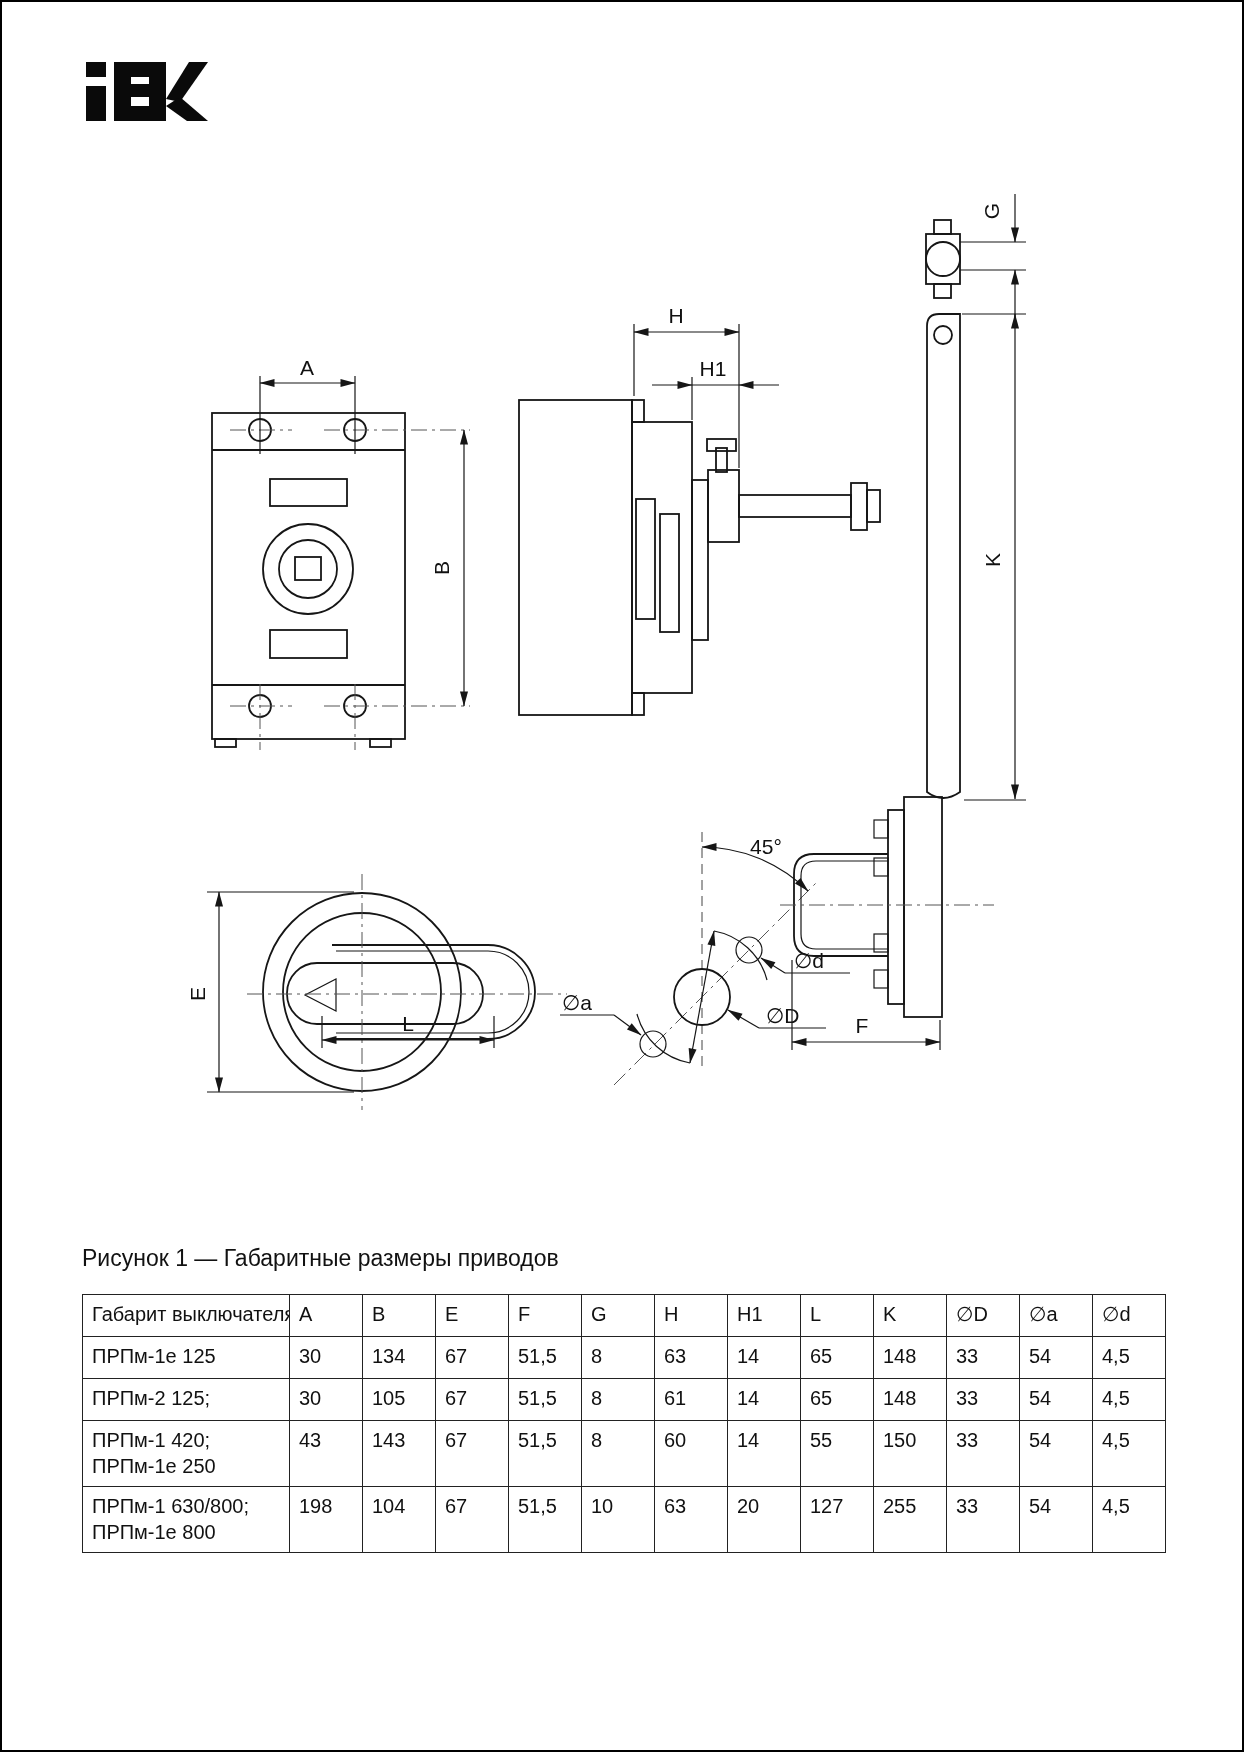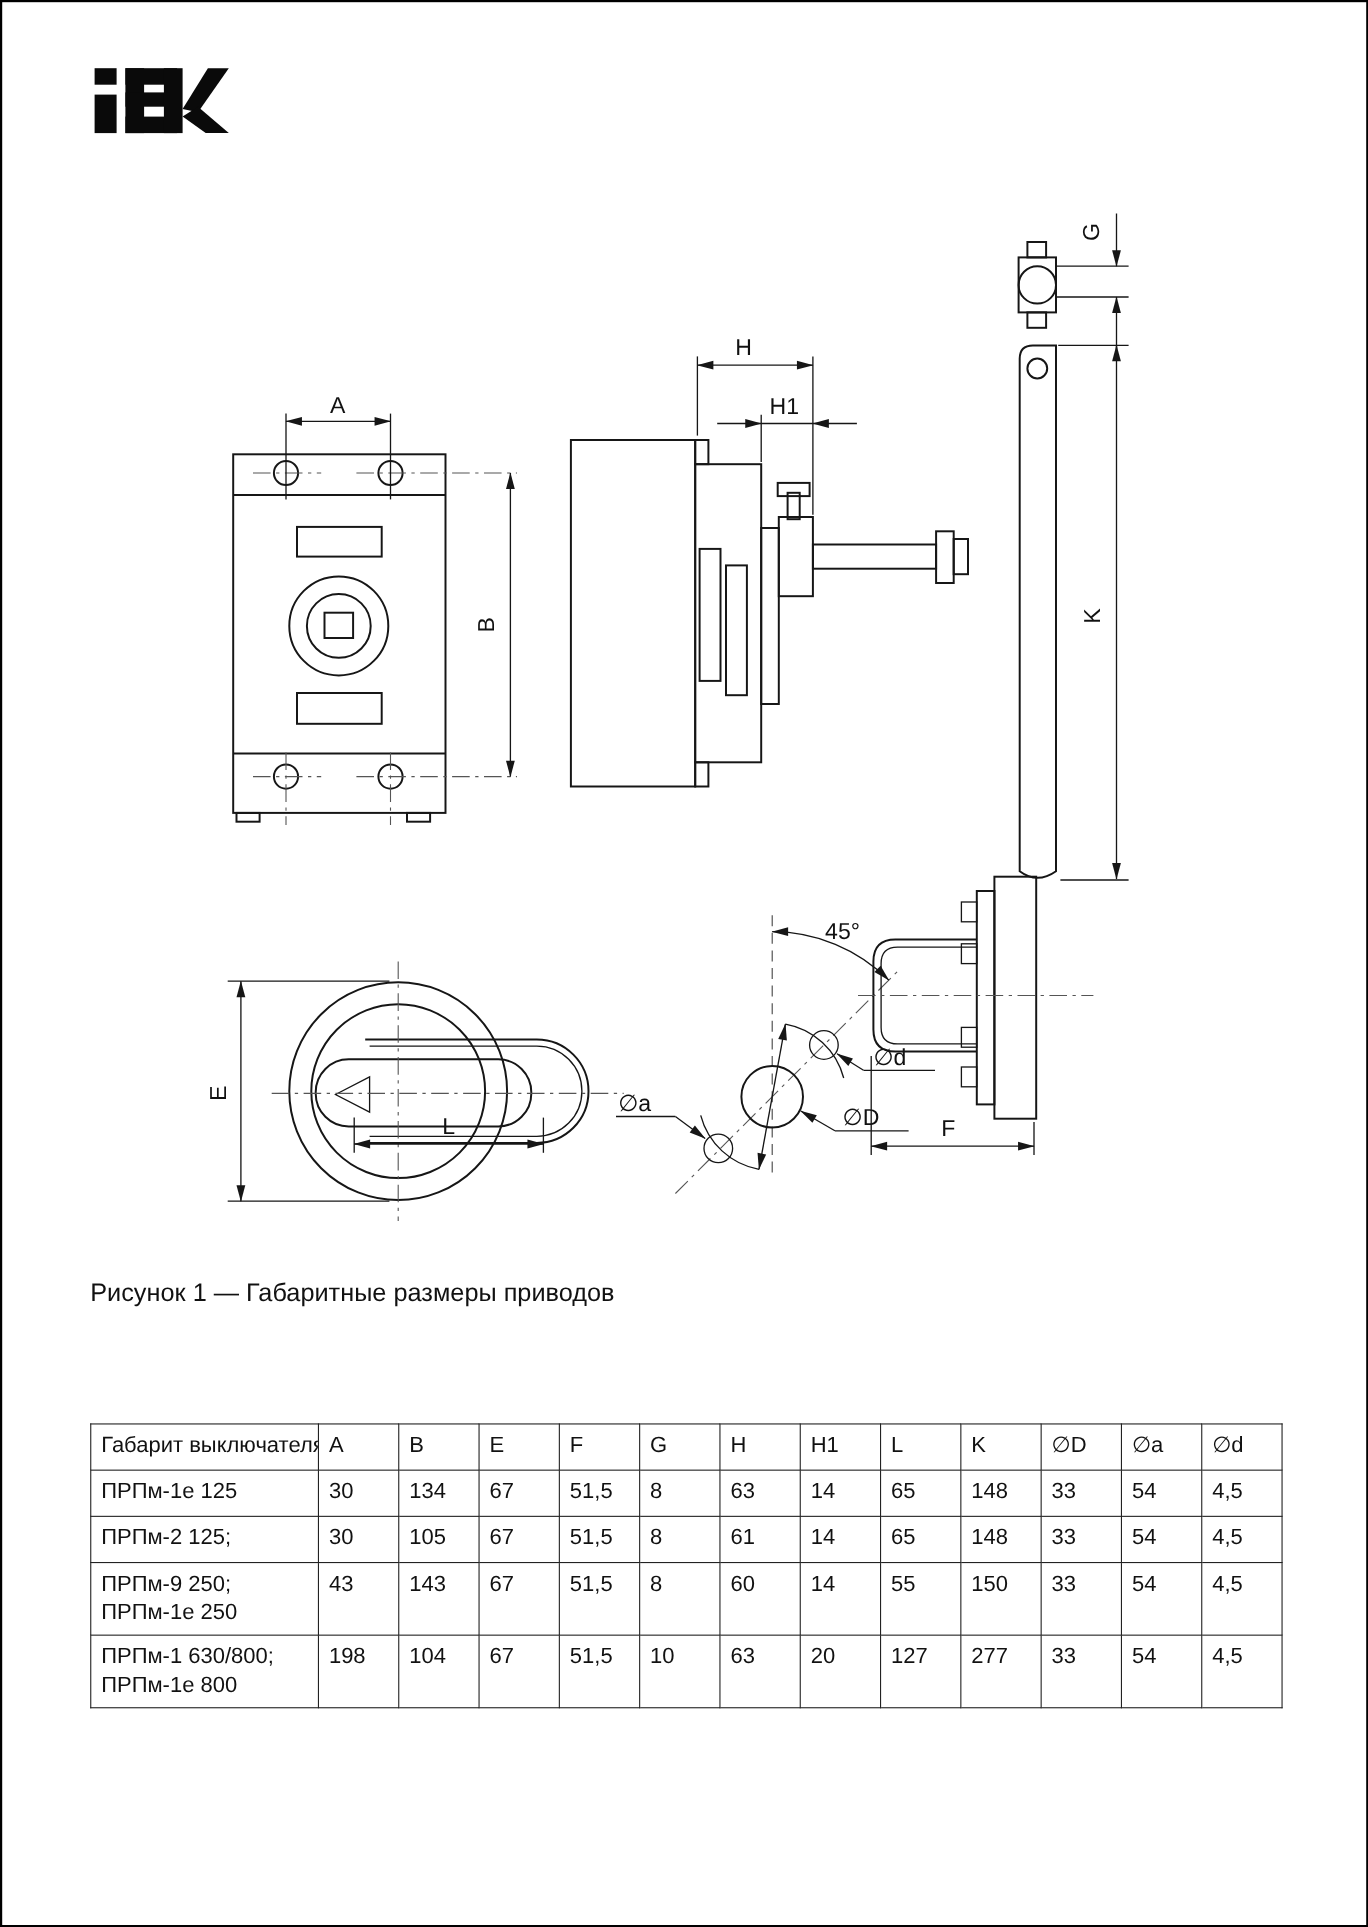--- a/index.html
+++ b/index.html
@@ -6,21 +6,21 @@
   .page{position:relative;width:1244px;height:1752px;background:#fff;border:2px solid #000;
         box-sizing:border-box;font-family:"Liberation Sans",sans-serif;color:#111;overflow:hidden;}
   svg.drawings{position:absolute;left:0;top:0;width:1244px;height:1752px;}
   .o{fill:none;stroke:#161616;stroke-width:1.8;}
   .t{fill:none;stroke:#161616;stroke-width:1.2;}
   .cl{fill:none;stroke:#555;stroke-width:1;stroke-dasharray:16 5 3 5;}
   .dash{fill:none;stroke:#444;stroke-width:1;stroke-dasharray:10 6;}
   .lbl{font-family:"Liberation Sans",sans-serif;font-size:21px;fill:#111;}
   .mid{text-anchor:middle;}
   .logo{fill:#0a0a0a;stroke:none;}
-  .caption{position:absolute;left:80px;top:1160px;font-size:23px;color:#111;}
+  .caption{position:absolute;left:80px;top:1243px;font-size:23px;color:#111;}
   table.dims{position:absolute;left:80px;top:1292px;width:1083px;border-collapse:collapse;table-layout:fixed;}
   table.dims th,table.dims td{border:1.6px solid #222;font-weight:normal;font-size:20px;text-align:left;
         vertical-align:top;padding:7px 4px 2px 9px;line-height:1.28;overflow:hidden;white-space:nowrap;}
   tr.hr{height:42px;} tr.rs{height:42px;} tr.rt{height:66px;}
 </style>
 </head>
 <body>
 
 <div class="page">
 
@@ -238,21 +238,21 @@
     <td>61</td>
     <td>14</td>
     <td>65</td>
     <td>148</td>
     <td>33</td>
     <td>54</td>
     <td>4,5</td>
   </tr>
   <tr class="rt">
     <td>
-            <div>ПРПм-9 250;</div>
+            <div>ПРПм-1 420;</div>
             <div>ПРПм-1е 250</div>
           </td>
     <td>43</td>
     <td>143</td>
     <td>67</td>
     <td>51,5</td>
     <td>8</td>
     <td>60</td>
     <td>14</td>
     <td>55</td>
@@ -267,21 +267,21 @@
             <div>ПРПм-1е 800</div>
           </td>
     <td>198</td>
     <td>104</td>
     <td>67</td>
     <td>51,5</td>
     <td>10</td>
     <td>63</td>
     <td>20</td>
     <td>127</td>
-    <td>277</td>
+    <td>255</td>
     <td>33</td>
     <td>54</td>
     <td>4,5</td>
   </tr>
 </tbody>
     </table>
 
 </div>
 
 </body></html>

